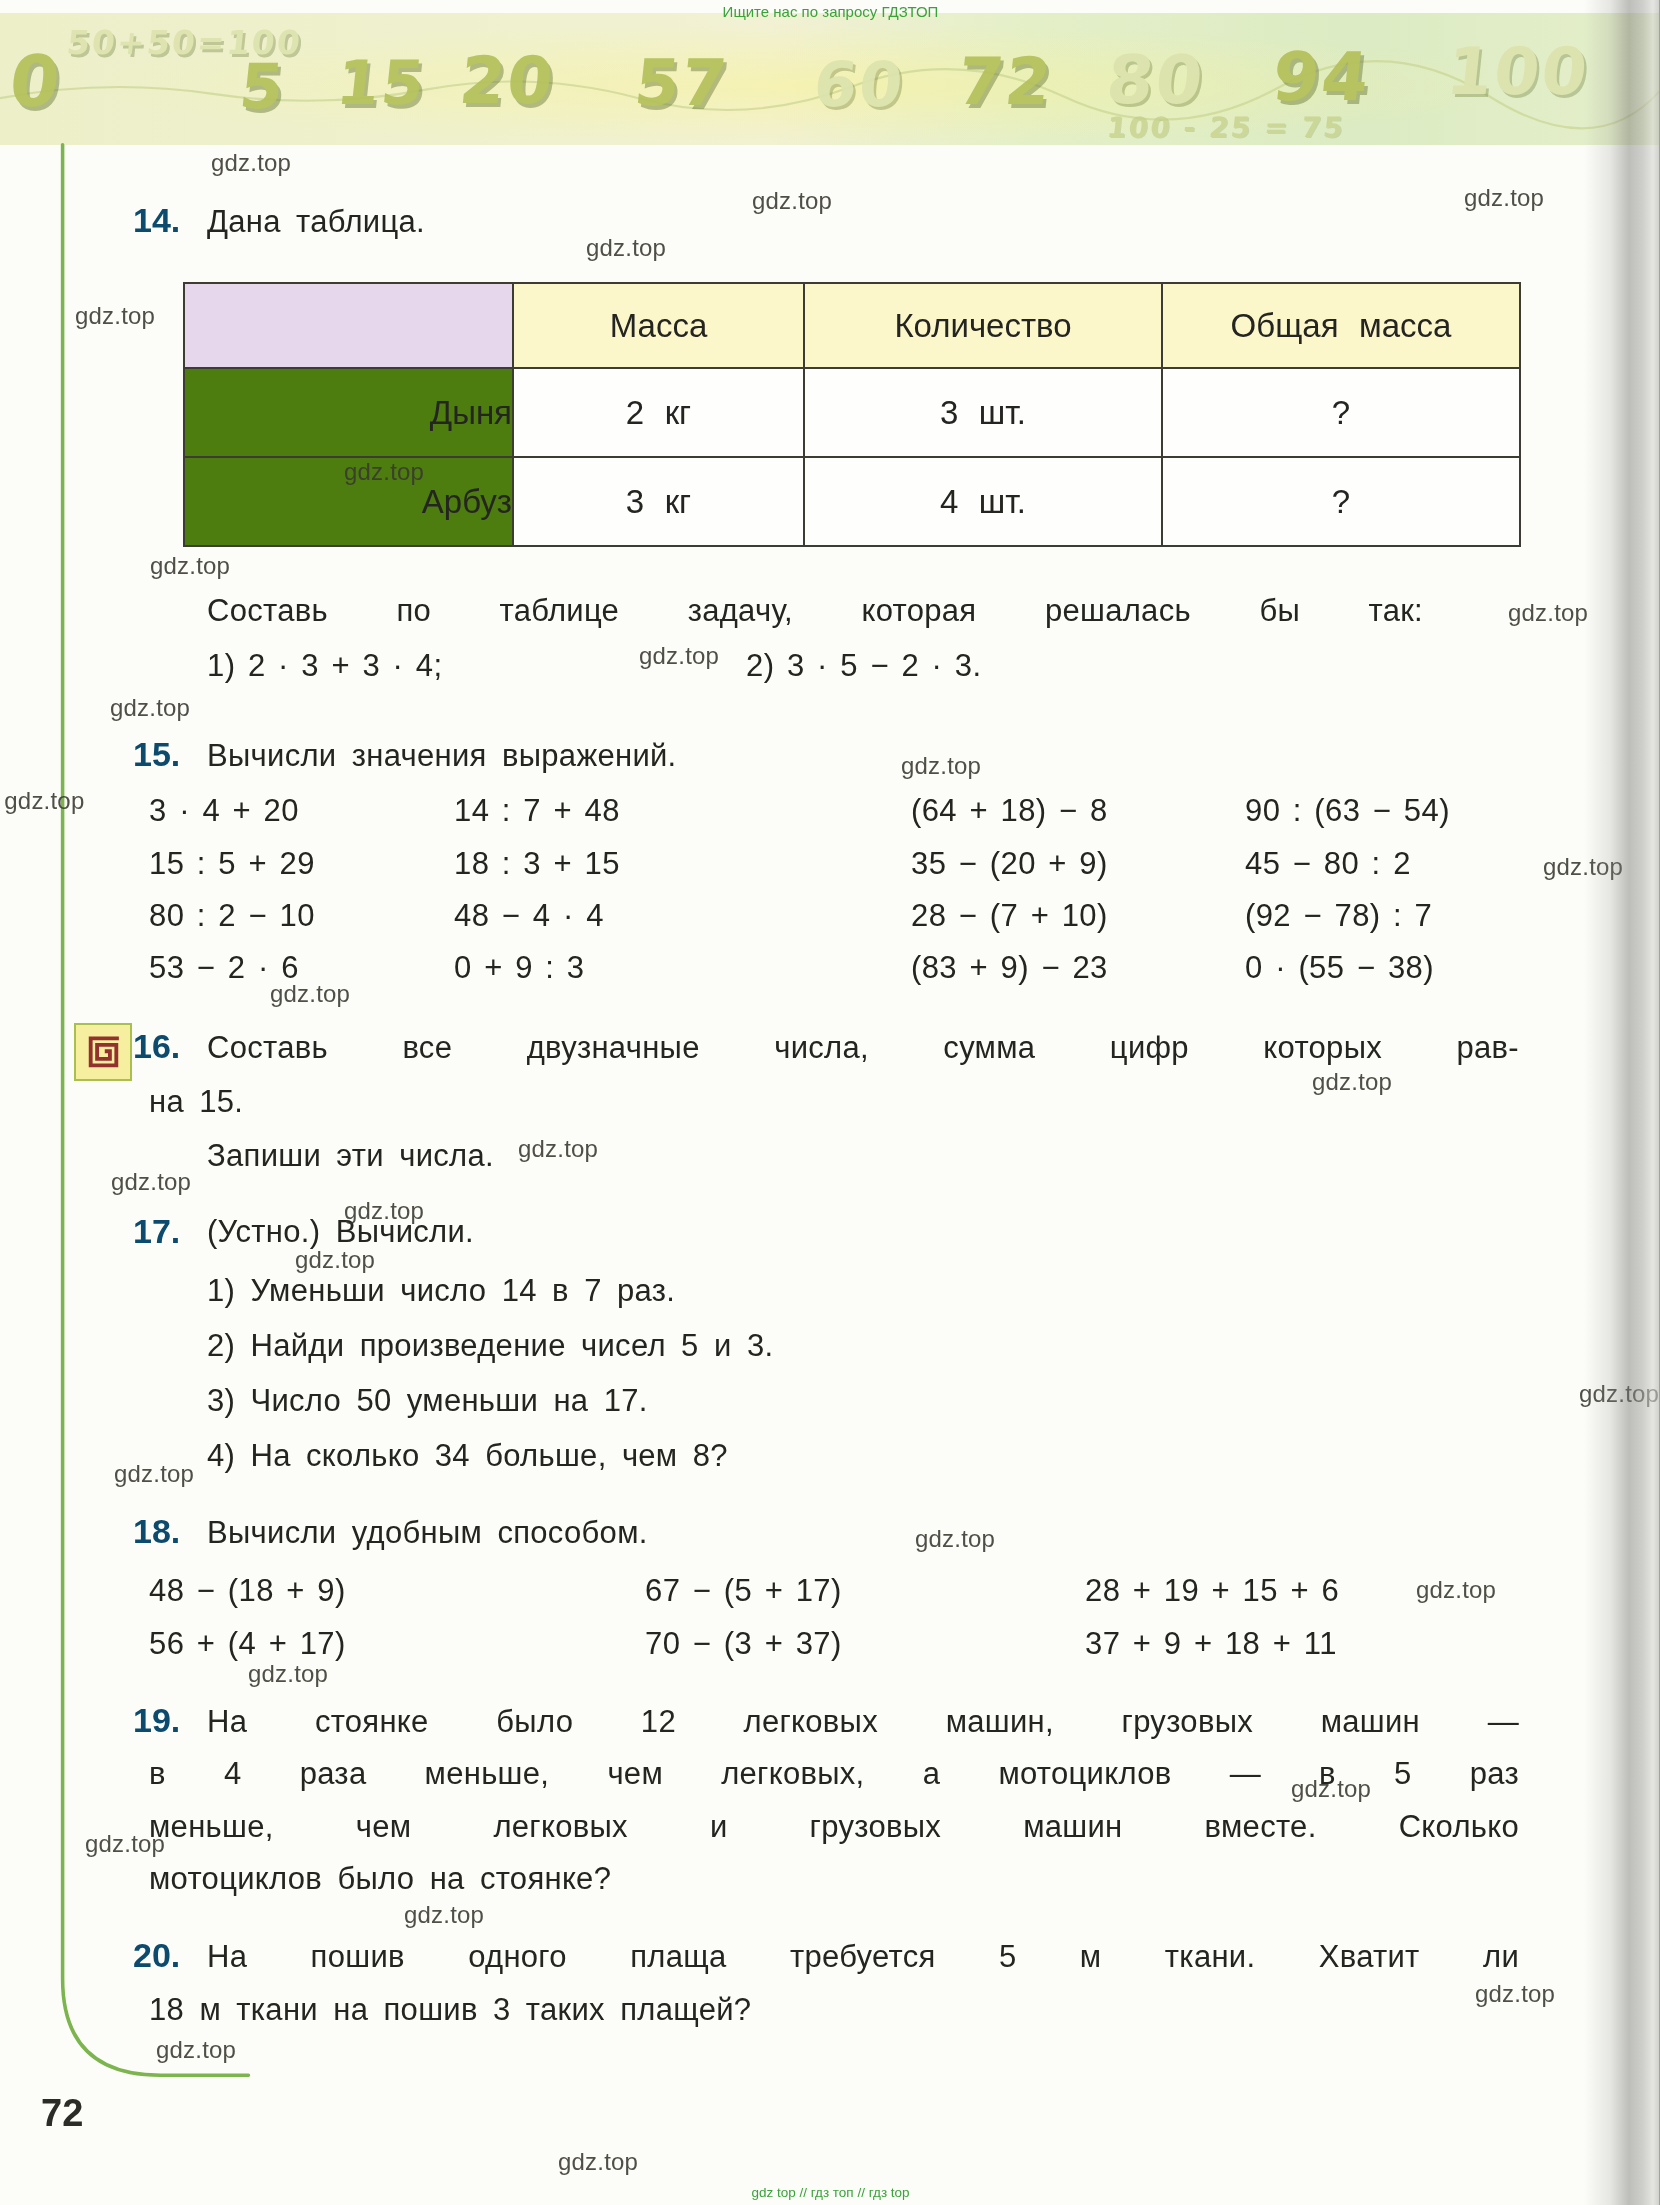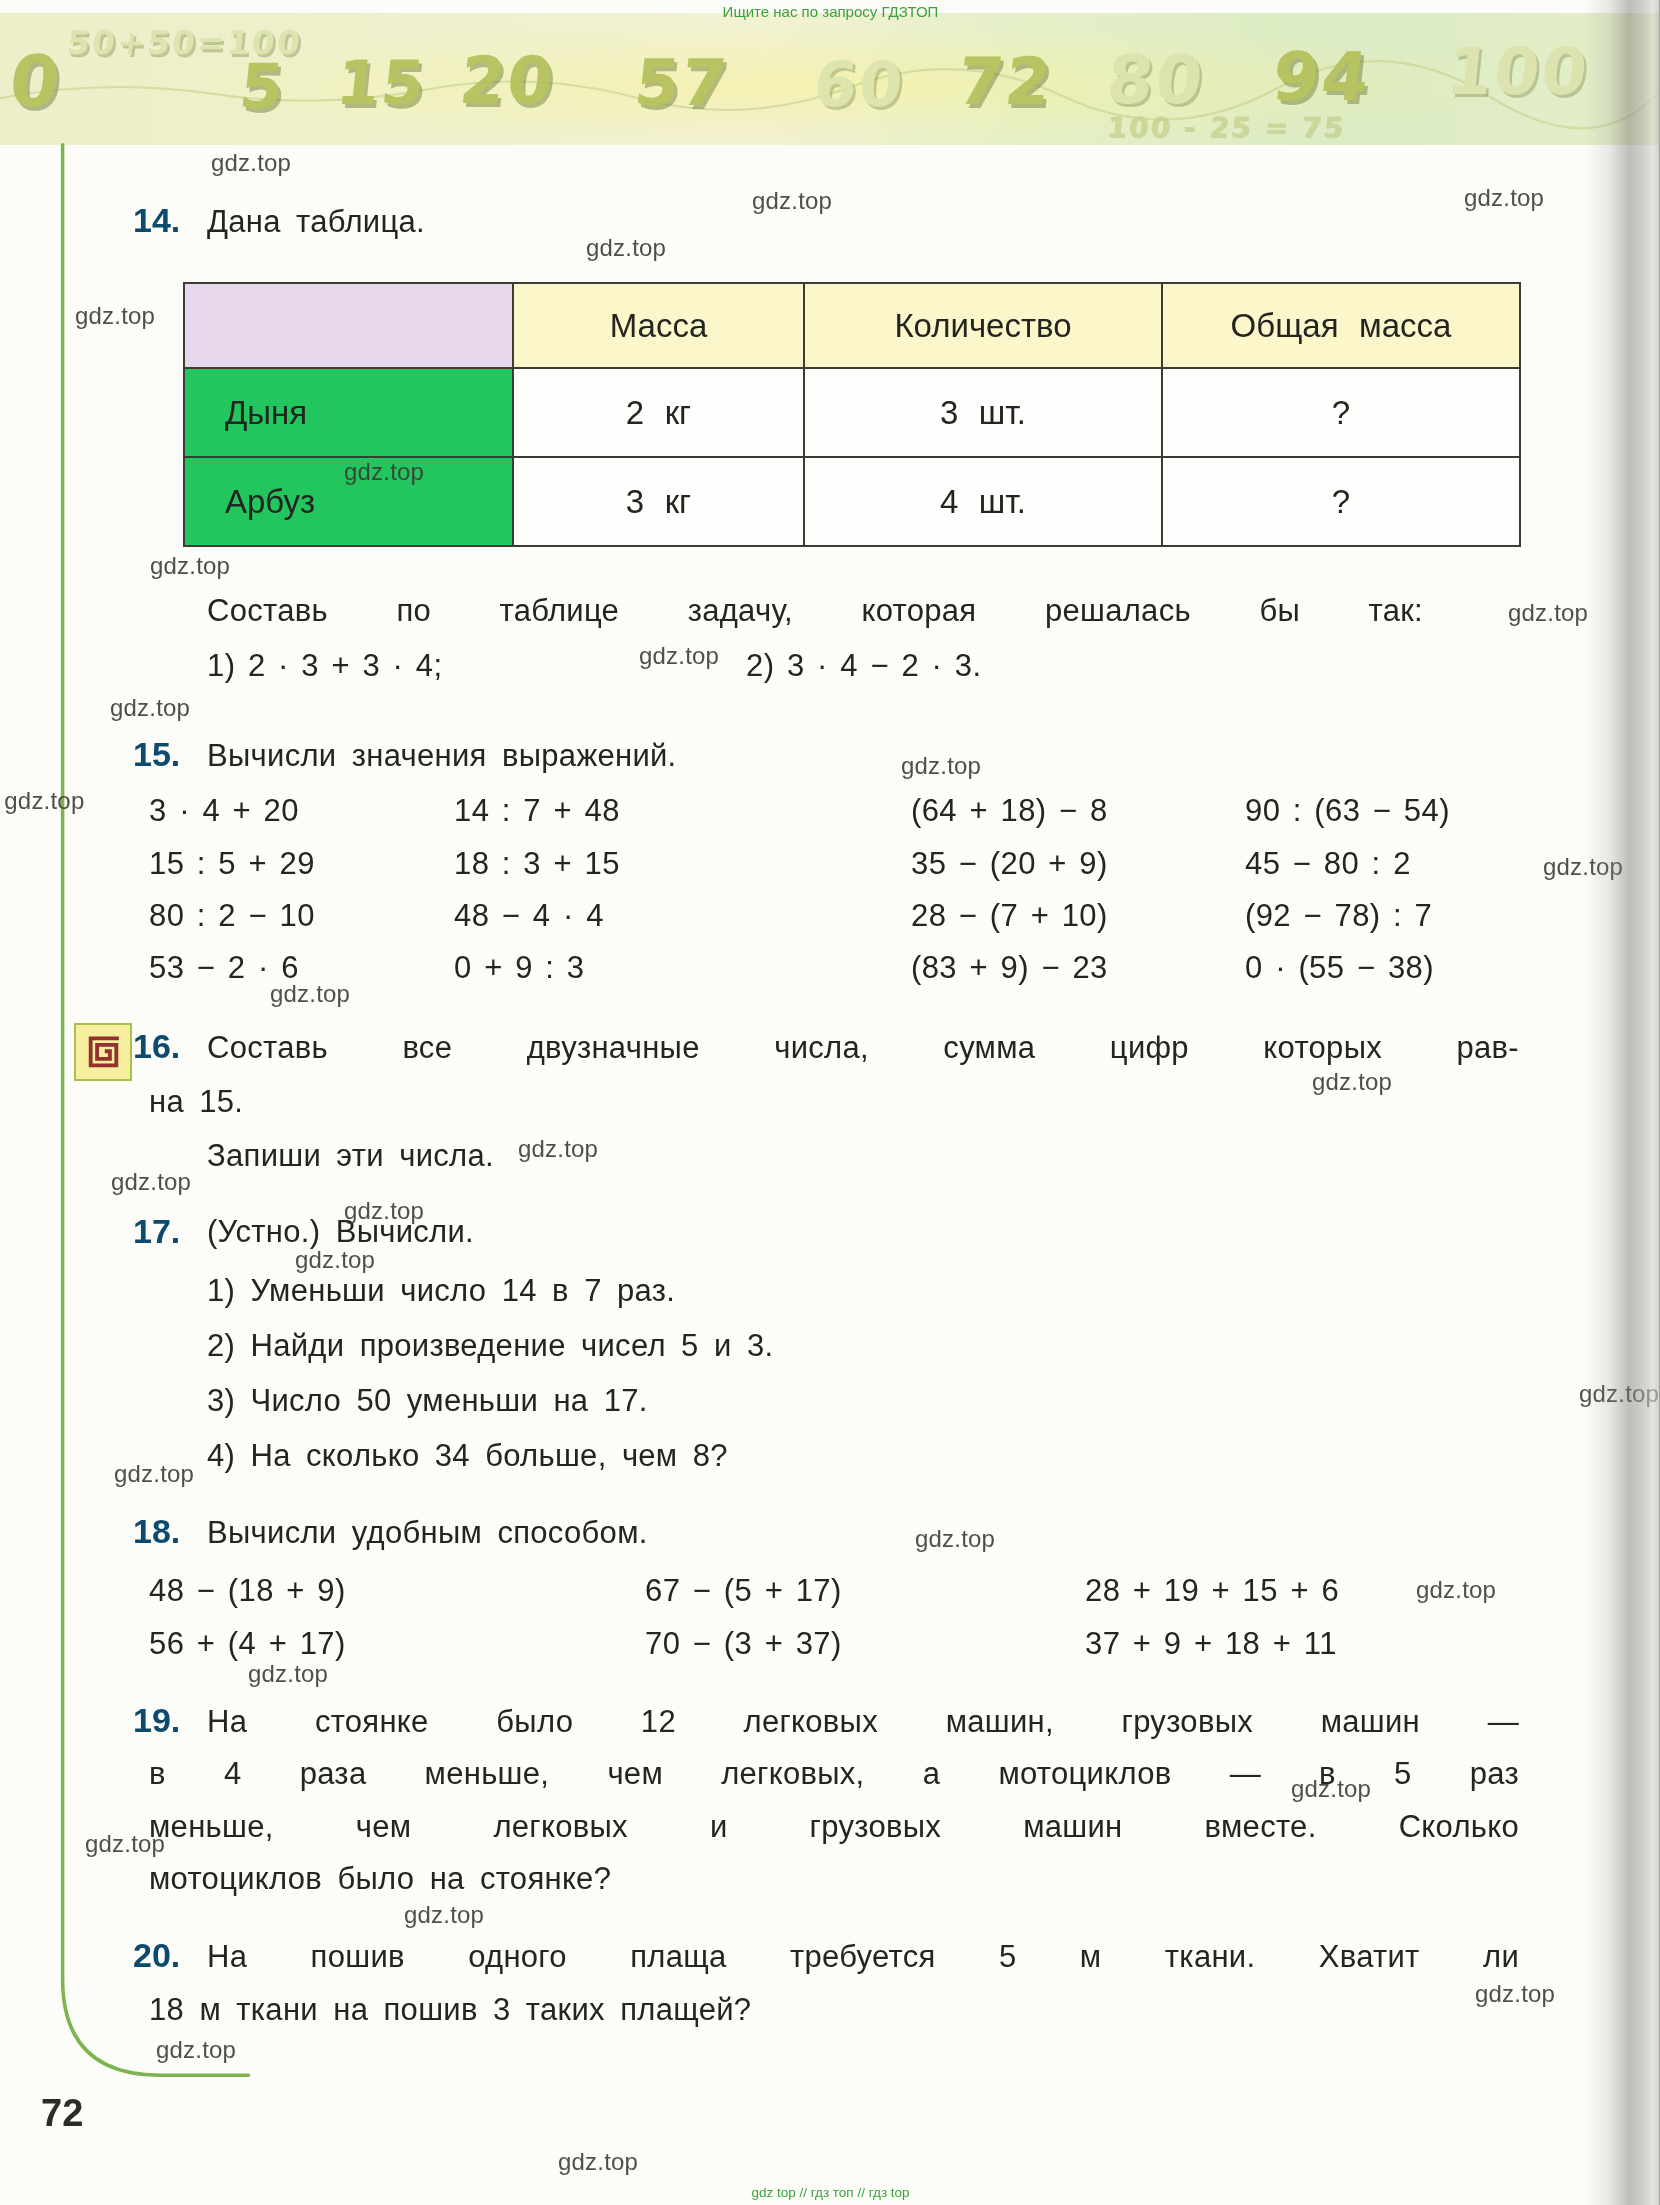--- a/index.html
+++ b/index.html
@@ -41,21 +41,21 @@
   .ex-num { position:absolute; font-size:34px; font-weight:bold; color:#0c4a6e; white-space:nowrap; z-index:5; }
   .line   { position:absolute; font-size:31px; white-space:nowrap; letter-spacing:0.3px; word-spacing:6.4px; z-index:5; }
   .jline  { position:absolute; font-size:31px; letter-spacing:0.3px; text-align:justify; text-align-last:justify; z-index:5; }
   .expr   { position:absolute; font-size:31px; white-space:nowrap; letter-spacing:0.4px; word-spacing:3.5px; z-index:5; }
 
   
   .mass-table { position:absolute; left:183px; top:282px; border-collapse:collapse; table-layout:fixed; font-size:33px; z-index:5; }
   .mass-table td { border:2.1px solid #3c3c35; vertical-align:middle; text-align:center; word-spacing:11.3px; background:#fefefc; }
   .mass-table td.corner  { background:#e7d7ec; }
   .mass-table td.head    { background:#fbf7cb; }
-  .mass-table td.rowname { background:#22c55e; text-align:left; padding-left:40px; }
+  .mass-table td.rowname { background:#4d7c0f; text-align:right; padding-left:8px; }
 
   
   .spiral-box {
     position:absolute; left:74px; top:1023px; width:58px; height:58px; z-index:5;
     border:2.8px solid #a9bf4e; background:#f5ef9f;
     display:flex; align-items:center; justify-content:center;
   }
 
   
   .wm { position:absolute; font-size:24px; color:#38382f; opacity:.88; white-space:nowrap; z-index:20; letter-spacing:0.2px; }
@@ -121,21 +121,21 @@
       <td class="rowname">Арбуз</td>
       <td>3 кг</td>
       <td>4 шт.</td>
       <td>?</td>
     </tr>
   </tbody>
     </table>
 
   <div class="jline" style="left:207px; top:593px; width:1216px;">Составь по таблице задачу, которая решалась бы так:</div>
   <span class="expr" style="left:207px;  top:648px;">1) 2 · 3 + 3 · 4;</span>
-  <span class="expr" style="left:746px; top:648px;">2) 3 · 4 − 2 · 3.</span>
+  <span class="expr" style="left:746px; top:648px;">2) 3 · 5 − 2 · 3.</span>
 
   <span class="ex-num" style="left:133px; top:735px;">15.</span>
   <span class="line" style="left:207px; top:738px;">Вычисли значения выражений.</span>
 
   <span class="expr" style="left:149px;  top:793px;">3 · 4 + 20</span>
   <span class="expr" style="left:454px;  top:793px;">14 : 7 + 48</span>
   <span class="expr" style="left:911px; top:793px;">(64 + 18) − 8</span>
   <span class="expr" style="left:1245px; top:793px;">90 : (63 − 54)</span>
 
   <span class="expr" style="left:149px;  top:846px;">15 : 5 + 29</span>

